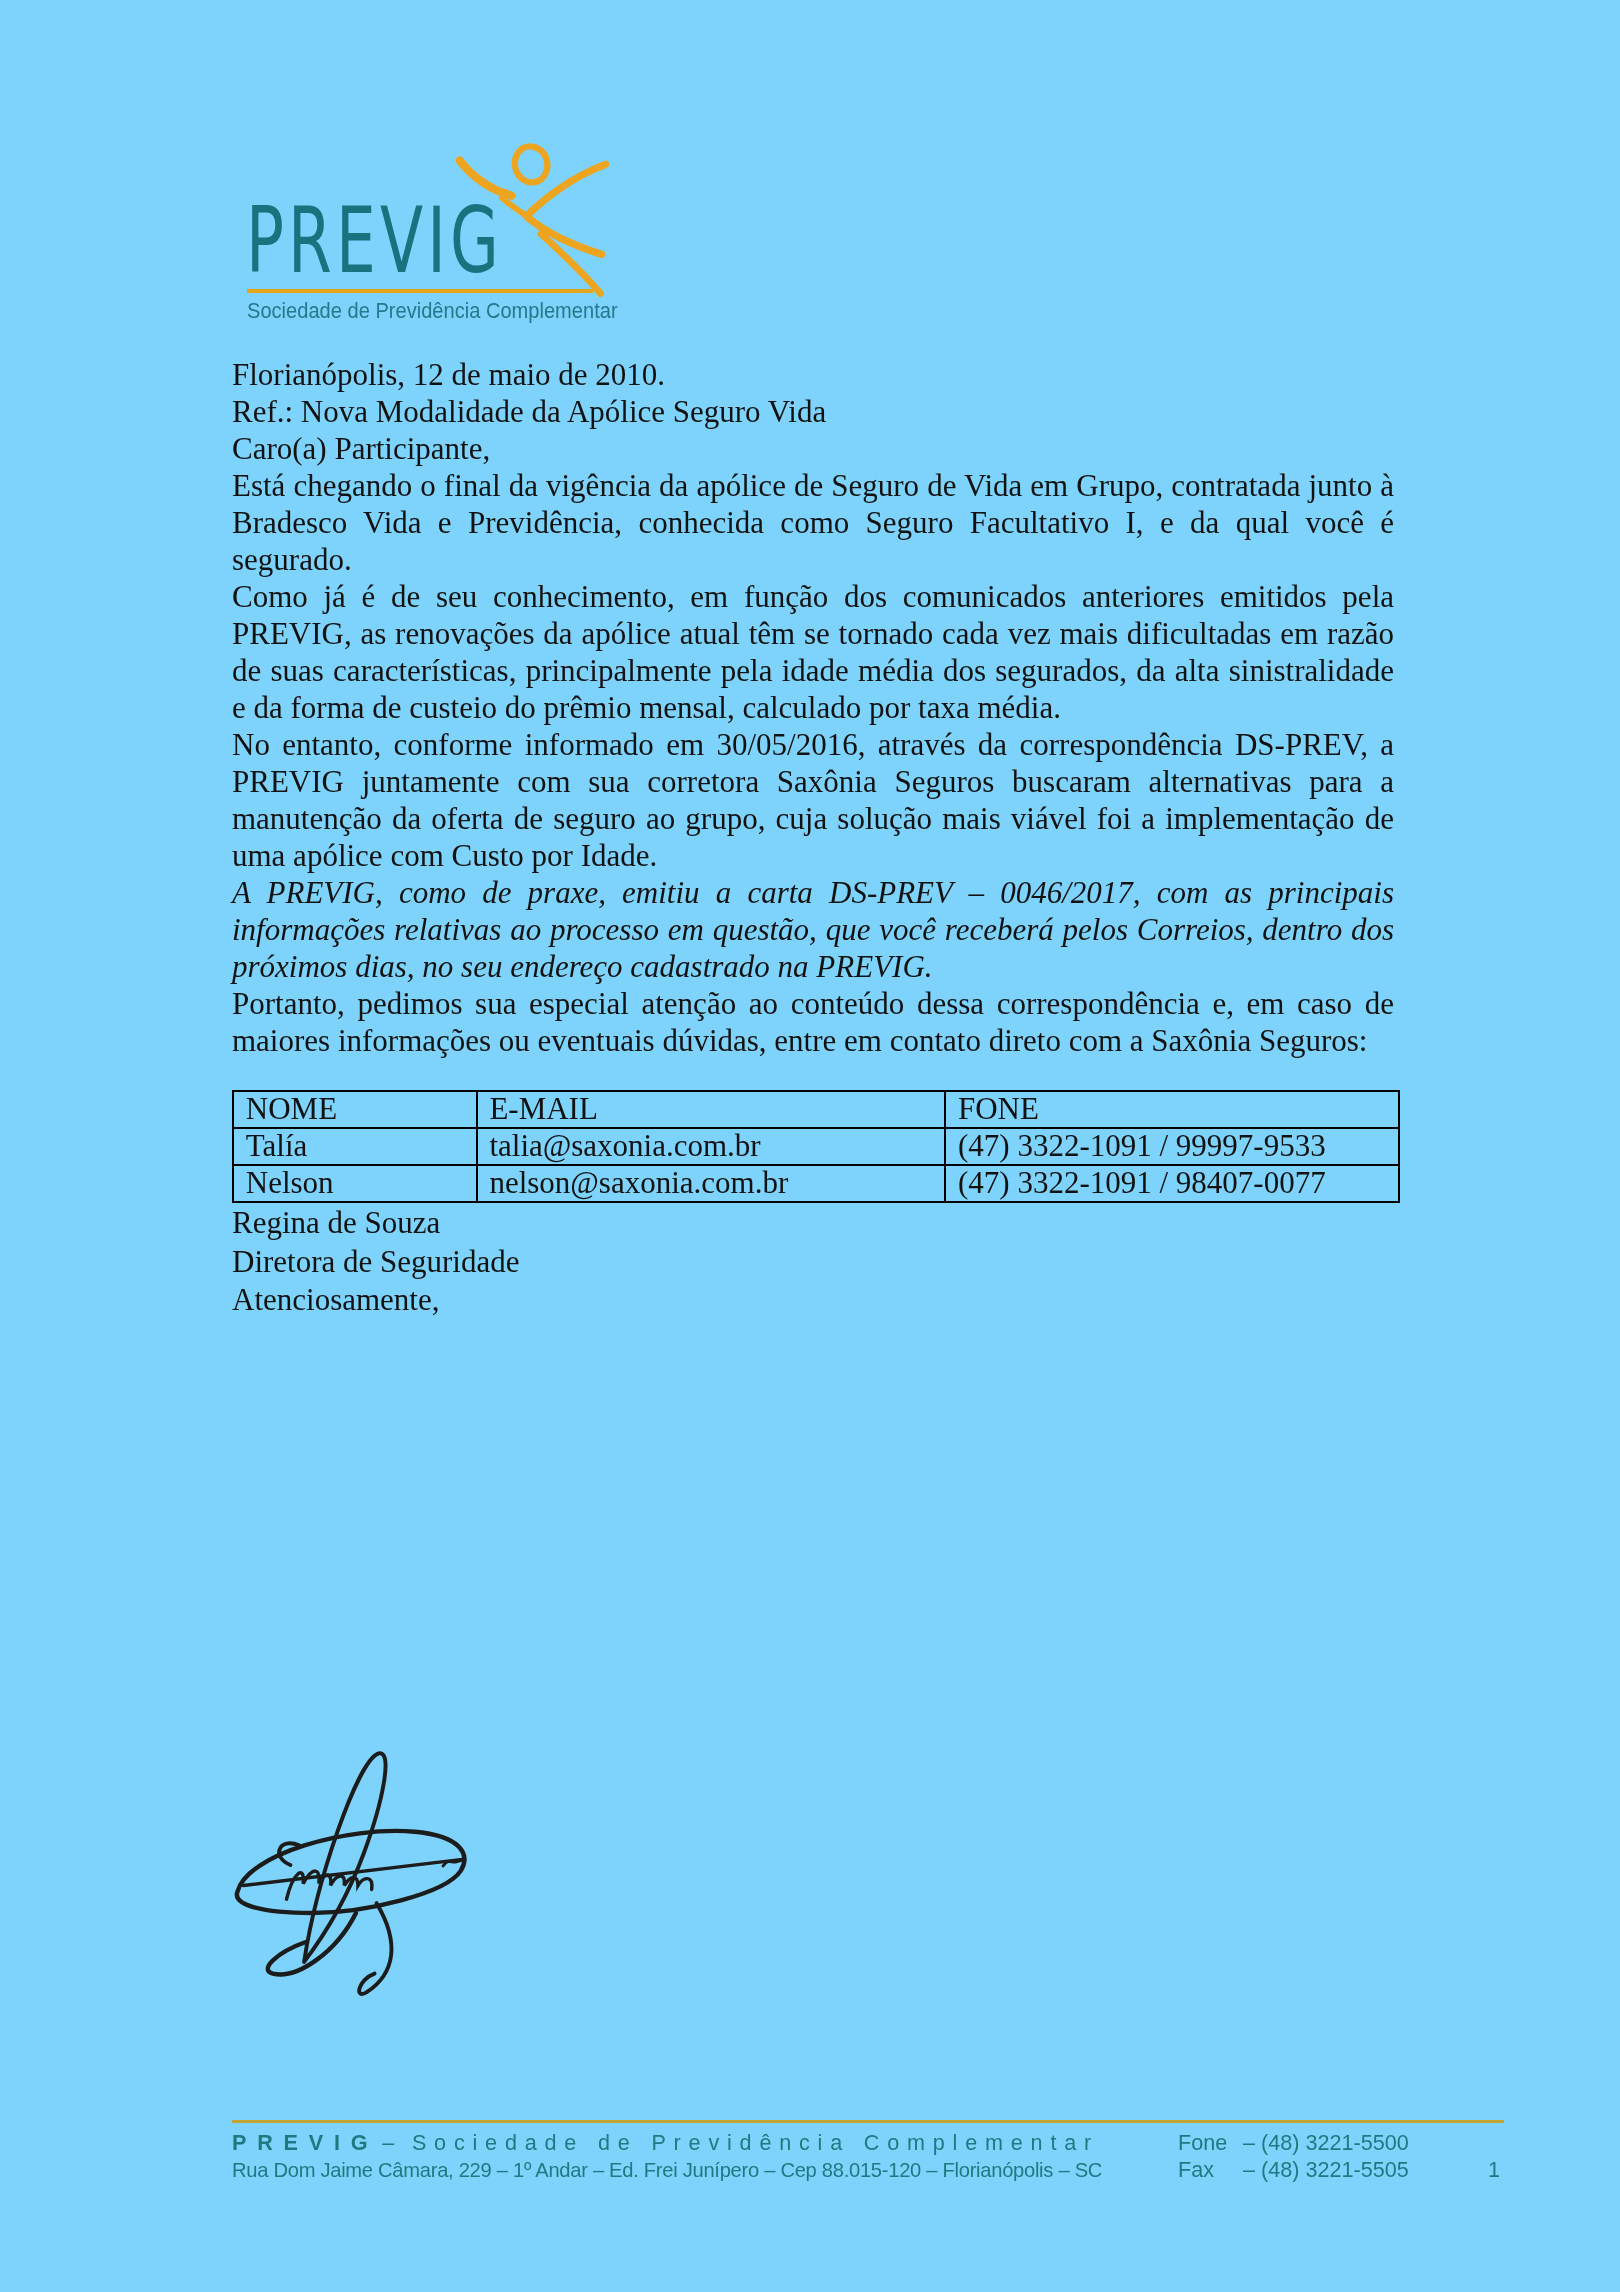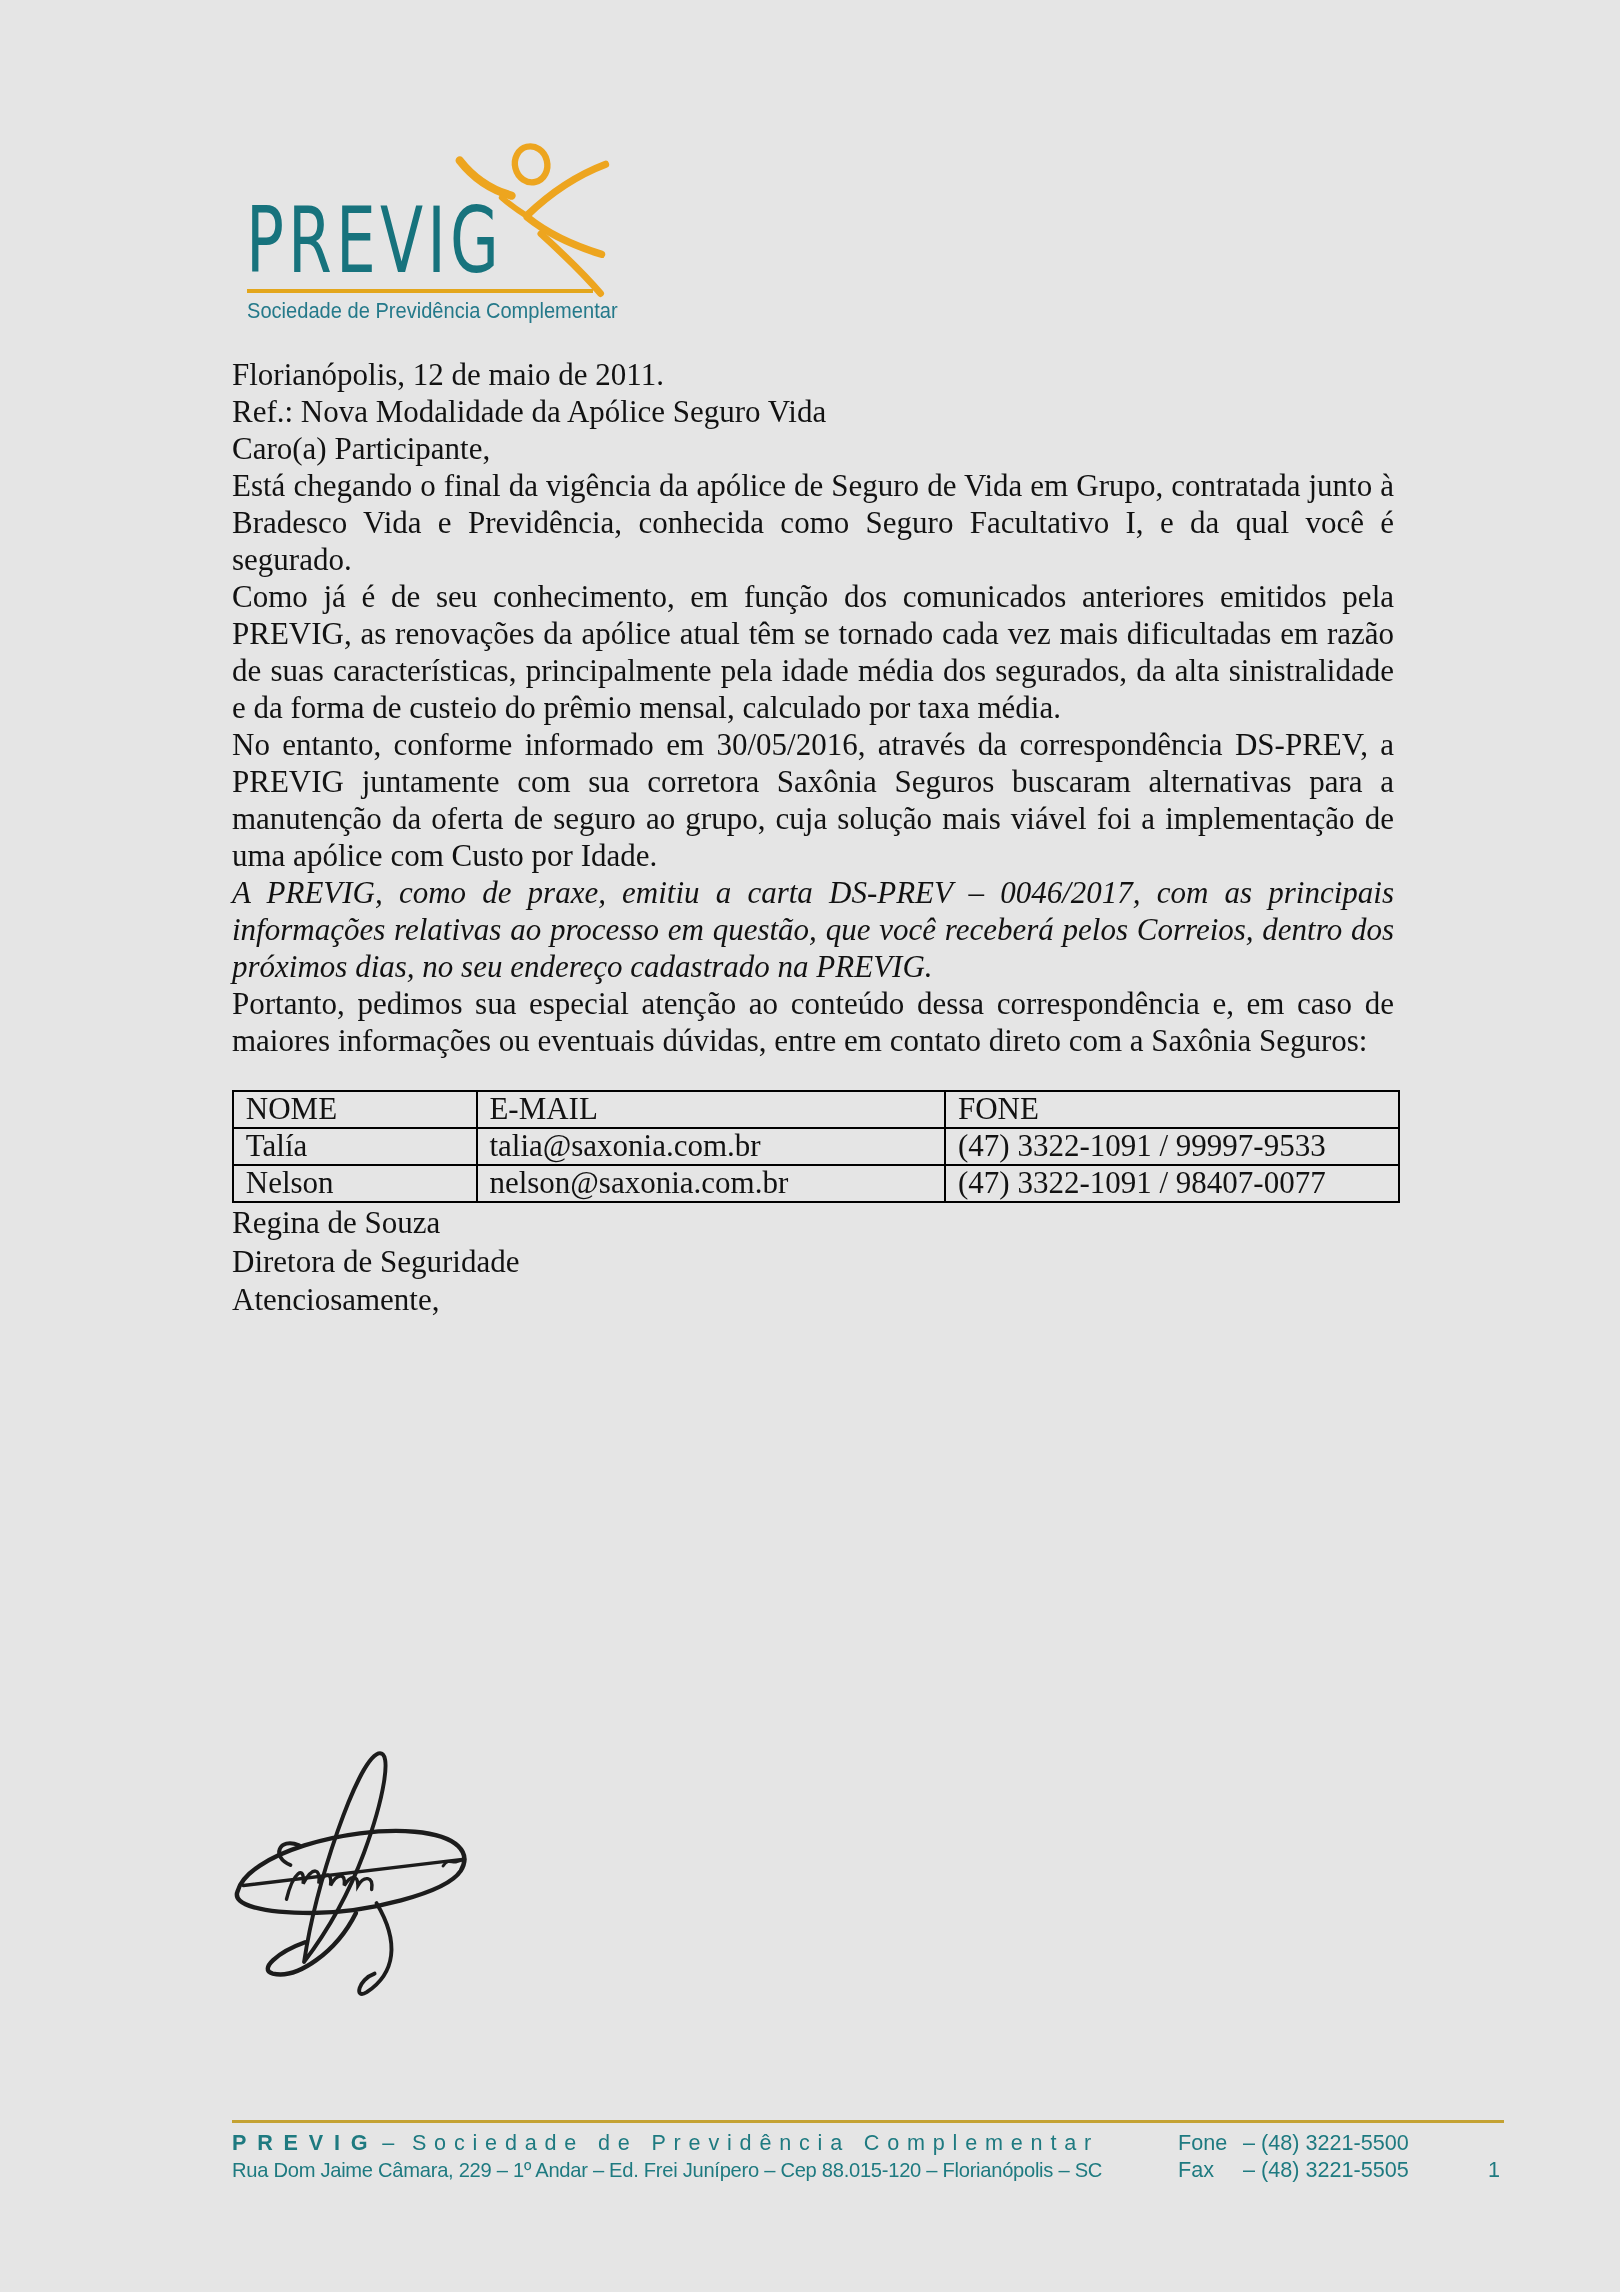--- a/index.html
+++ b/index.html
@@ -1,20 +1,20 @@
 <!DOCTYPE html>
 <html lang="pt"><head>
 <meta charset="utf-8">
 <title>Carta PREVIG</title>
 <style>
   html,body{margin:0;padding:0;background:#888;}
   .page{
     position:relative;
     width:1620px;height:2293px;
-    background:#e5e5e5;
+    background:#7dd3fc;
     overflow:hidden;
     font-family:"Liberation Serif", serif;
     color:#121212;
   }
   
   .logo{position:absolute;left:240px;top:135px;width:392px;height:191px;}
   .logo-wordmark{
     position:absolute;left:5.9px;top:61px;
     font-family:"DejaVu Sans", sans-serif;
     font-weight:400;
@@ -114,21 +114,21 @@
         <path d="M 57,64 C 66,72 75,78 83,83" stroke-width="6"></path>
         <path d="M 83,82 C 107,59 134,41 163,30" stroke-width="7.5"></path>
         <path d="M 83,84 C 104,101 130,113 159,122" stroke-width="7.5"></path>
         <path d="M 97,101 C 119,121 141,142 158,162" stroke-width="7"></path>
       </g>
     </svg>
   </div>
 
   <div class="letter">
 
-    <div class="block">Florianópolis, 12 de maio de 2011.</div>
+    <div class="block">Florianópolis, 12 de maio de 2010.</div>
 
 
     <div class="block refline">Ref.: Nova Modalidade da Apólice Seguro Vida</div>
 
     <div class="block salutation">Caro(a) Participante,</div>
 
     <p class="just p0">Está chegando o final da vigência da apólice de Seguro de Vida em Grupo, contratada junto à Bradesco Vida e Previdência, conhecida como Seguro Facultativo I, e da qual você é segurado.</p>
     <p class="just p1">Como já é de seu conhecimento, em função dos comunicados anteriores emitidos pela PREVIG, as renovações da apólice atual têm se tornado cada vez mais dificultadas em razão de suas características, principalmente pela idade média dos segurados, da alta sinistralidade e da forma de custeio do prêmio mensal, calculado por taxa média.</p>
     <p class="just p2">No entanto, conforme informado em 30/05/2016, através da correspondência DS-PREV, a PREVIG juntamente com sua corretora Saxônia Seguros buscaram alternativas para a manutenção da oferta de seguro ao grupo, cuja solução mais viável foi a implementação de uma apólice com Custo por Idade.</p>
     <p class="just p3">A PREVIG, como de praxe, emitiu a carta DS-PREV – 0046/2017, com as principais informações relativas ao processo em questão, que você receberá pelos Correios, dentro dos próximos dias, no seu endereço cadastrado na PREVIG.</p>

